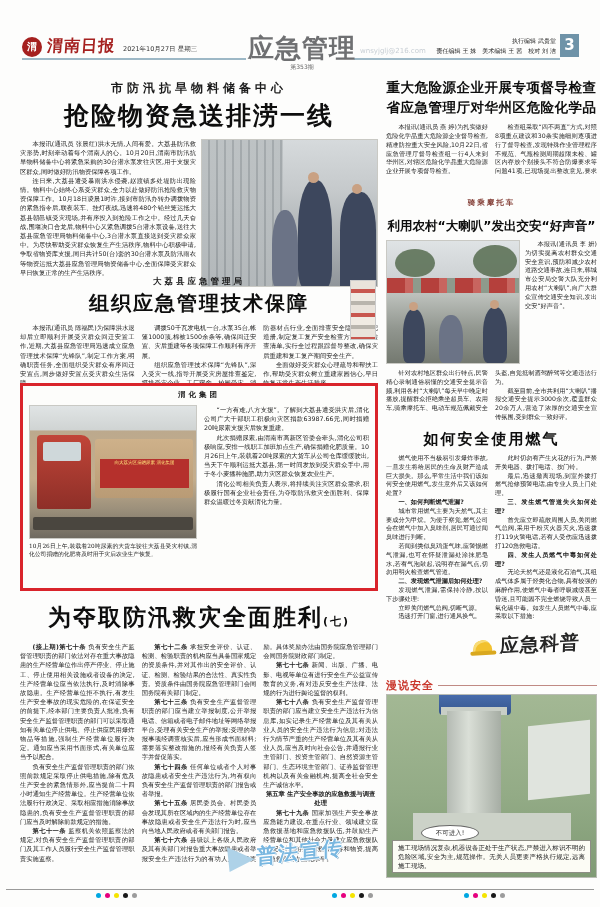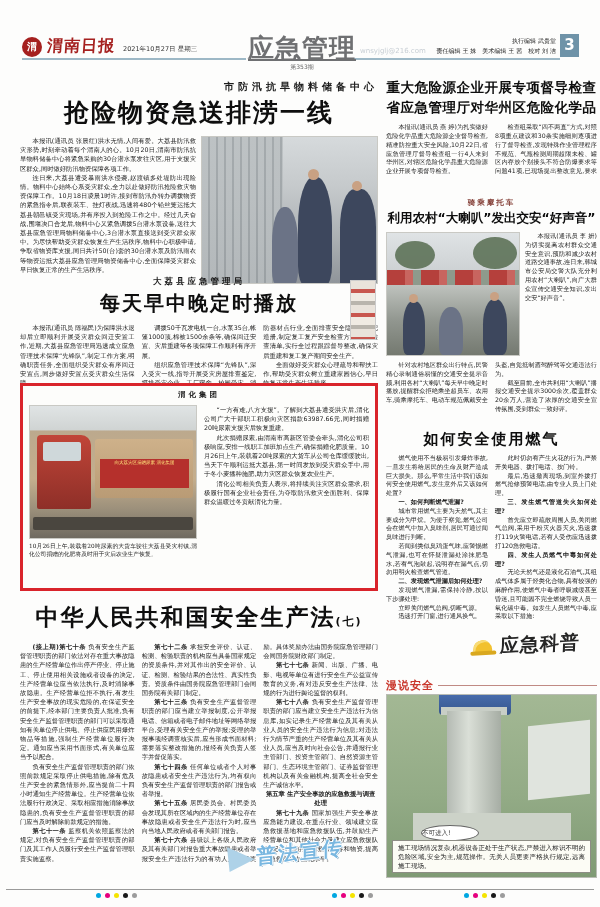--- a/index.html
+++ b/index.html
@@ -10,41 +10,41 @@
   
   .masthead{position:absolute;left:22px;top:36px;display:flex;align-items:center;gap:5px;}
   .emblem{display:inline-block;width:20px;height:20px;border-radius:50%;background:var(--masthead-red);
           color:#fff;font-size:10px;font-weight:bold;text-align:center;line-height:20px;}
   .paper-name{color:var(--masthead-red);font-size:16px;font-weight:900;letter-spacing:1px;transform:skewX(-4deg);}
   .mdate{font-size:6.5px;color:#333;margin-left:3px;margin-top:6px;}
   .rule{position:absolute;height:2px;background:var(--header-line);top:58px;}
   .rule-l{left:22px;width:224px;}
   .rule-r{left:354px;width:206px;}
   .section-title{position:absolute;left:246px;top:31px;width:112px;text-align:center;
-                 font-size:26px;font-weight:900;color:#6f7072;letter-spacing:1px;text-decoration:underline;}
+                 font-size:26px;font-weight:900;color:#6f7072;letter-spacing:1px;}
   .email{position:absolute;left:360px;top:47px;font-size:7px;color:#c7ced4;}
   .issue{position:absolute;left:246px;top:63px;width:112px;text-align:center;font-size:6px;color:#666;}
   .editors{position:absolute;right:44px;top:36px;text-align:right;font-size:6px;color:#222;line-height:10px;}
   .pageno{position:absolute;left:560px;top:34px;width:19px;height:23px;background:var(--page-num-bg);
           color:#fff;font-size:15px;font-weight:bold;text-align:center;line-height:23px;}
   
   .colL{position:absolute;left:20px;top:80px;width:358px;height:800px;}
   .colR{position:absolute;left:386px;top:78px;width:211px;height:812px;}
   .kicker{text-align:center;font-weight:bold;font-family:"DejaVu Serif","Liberation Serif",serif;}
   .headline{text-align:center;font-weight:900;color:#0e0e0e;}
   .body6{font-size:6.3px;line-height:9.2px;text-align:justify;overflow:hidden;color:#222;}
   .body6 p,.body5 p{margin:0;text-indent:2em;}
   .body5{font-size:6.2px;line-height:8.8px;text-align:justify;overflow:hidden;color:#222;}
   .cols3{column-count:3;column-gap:7px;}
   .cols2{column-count:2;column-gap:7px;}
   p.bold{font-weight:bold;}
   p.center{text-align:center;text-indent:0;}
   
   .a1{position:absolute;left:0;top:0;width:358px;}
-  .a1 .kicker{font-size:10px;letter-spacing:4px;text-align:right;}
+  .a1 .kicker{font-size:12px;letter-spacing:4px;}
   .a1 .headline{font-size:25px;letter-spacing:2px;margin-top:2px;}
   .a1row{display:flex;gap:5px;margin-top:7px;}
   .a1body{width:176px;height:148px;}
   .photo{position:relative;overflow:hidden;border:1px solid #c9c9c4;}
   .photo1{width:177px;height:148px;background:linear-gradient(180deg,#d6dadc 0%,#c5c9cb 35%,#aaafb2 70%,#90959a 100%);}
   .p1-scaffold{position:absolute;left:0;top:0;width:46%;height:100%;
      background:repeating-linear-gradient(90deg,#b9bec0 0 6px,#9ca2a5 6px 8px);opacity:.85;}
   .fig{position:absolute;background:#3d475d;border-radius:45% 45% 18% 18%;}
   .fig.gray{background:#6b7386;}
   .head-dot{position:absolute;background:#c9a183;border-radius:50%;}
@@ -85,21 +85,21 @@
   .pufa .flag{width:0;height:0;border-top:15px solid transparent;border-bottom:10px solid transparent;
      border-left:26px solid #aed2e8;}
   .pufa .txt{font-size:20px;font-weight:900;letter-spacing:2px;color:var(--badge-blue);
      text-shadow:-1px 0 #fff,1px 0 #fff,0 -1px #fff,0 1px #fff,1px 1px 0 #7aa6c4;transform:skewX(-6deg);}
   
   .r1{position:absolute;left:0;top:0;width:211px;}
   .r1 .headline{font-size:13.5px;line-height:1.45;letter-spacing:.5px;}
   .r1body{margin-top:6px;height:70px;}
   .r2{position:absolute;left:0;top:120px;width:211px;}
   .r2 .kicker{font-size:7.5px;letter-spacing:2px;color:#86423a;}
-  .r2 .headline{font-size:12.5px;margin-top:2px;}
+  .r2 .headline{font-size:12.5px;margin-top:10px;}
   .r2row{display:flex;gap:5px;margin-top:5px;}
   .photo3{width:134px;height:124px;
      background:linear-gradient(180deg,#dfe3e5 0%,#ced2d4 30%,#bbbfba 45%,#91968f 72%,#747970 100%);}
   .treeblob{position:absolute;background:#5d7258;border-radius:50%;opacity:.9;}
   .flagband{position:absolute;left:0;top:30%;width:100%;height:13%;
      background:repeating-linear-gradient(90deg,#b5403c 0 18px,#c8655f 18px 26px,#8e9a8c 26px 34px);}
   .r2side{width:72px;height:124px;}
   .r2body{margin-top:5px;height:70px;}
   .r3{position:absolute;left:0;top:352px;width:211px;}
   .r3 .headline{font-size:15px;letter-spacing:2px;margin-bottom:5px;}
@@ -119,21 +119,21 @@
   .cartoon{position:absolute;left:0;top:616px;width:211px;height:184px;overflow:hidden;border:1px solid #b9bcb4;
      background:linear-gradient(180deg,#a3b894 0%,#93ab86 55%,#7f9a74 100%);}
   .pipe{position:absolute;left:52px;top:-3px;width:72px;height:23px;border-radius:4px;
      background:linear-gradient(180deg,#4a6fb0,#35558c);}
   .tower{position:absolute;left:60px;top:16px;width:54px;height:118px;
      background:linear-gradient(90deg,#b4bab3,#dadfd7 40%,#a6ada4);}
   .towercap{position:absolute;left:54px;top:12px;width:66px;height:8px;background:#c8cec6;}
   .machR{position:absolute;right:6px;top:28px;width:62px;height:74px;background:#e0e4de;transform:skewY(-6deg);}
   .baseblk{position:absolute;left:26px;top:118px;width:158px;height:30px;background:#ccd2c8;}
   .bubble{position:absolute;left:34px;top:130px;width:58px;height:16px;background:#fff;border:1px solid #666;
-     border-radius:50%;font-size:6.5px;line-height:15px;text-align:left;color:#333;}
+     border-radius:50%;font-size:6.5px;line-height:15px;text-align:center;color:#333;}
   .cartoon-caption{position:absolute;left:5px;right:5px;bottom:4px;height:33px;background:#fcfcf5;
      border:1px solid #8d8d85;padding:3px 5px;font-size:6.5px;line-height:9.2px;color:#222;
      font-family:"DejaVu Serif","Liberation Serif",serif;text-align:justify;overflow:hidden;}
   
   .hairline{position:absolute;left:6px;right:6px;top:889px;height:1px;background:#9a9a9a;}
   .dots{position:absolute;top:893px;display:flex;gap:4px;}
   .dg1{left:96px;} .dg2{left:332px;} .dg3{left:464px;}
   .dot{width:5px;height:5px;border-radius:50%;display:inline-block;}
 </style>
 </head>
@@ -175,21 +175,21 @@
           <div class="head-dot" style="left:106px;top:32px;width:11px;height:11px;"></div>
           <div class="fig" style="left:138px;top:52px;width:36px;height:96px;border-radius:40% 40% 0 0;"></div>
           <div class="head-dot" style="left:150px;top:44px;width:10px;height:10px;"></div>
           <div class="fig gray" style="left:70px;top:70px;width:26px;height:78px;"></div>
         </div>
       </div>
     </div>
 
     <div class="a2">
       <div class="kicker">大荔县应急管理局</div>
-      <div class="headline">每天早中晚定时播放</div>
+      <div class="headline">组织应急管理技术保障</div>
       <div class="body6 cols3 a2body">
           <p>本报讯(通讯员 陈福民)为保障洪水退却后立即顺利开展受灾群众回迁安置工作,近期,大荔县应急管理局迅速成立应急管理技术保障“先锋队”,制定工作方案,明确职责任务,全面组织受灾群众有序回迁安置点,同步做好安置点受灾群众生活保障。</p>
           <p>调拨50千瓦发电机一台,水泵35台,帐篷1000顶,棉被1500余条等,确保回迁安置、灾后重建等各项保障工作顺利有序开展。</p>
           <p>组织应急管理技术保障“先锋队”,深入受灾一线,指导开展受灾房屋排查鉴定,摸排受灾企业、工厂宿舍、校园受灾、消防器材点行业,全面排查安全隐患并登记造册,制定复工复产安全检查方案,列出检查清单,实行全过程跟踪督导整改,确保灾后重建和复工复产期间安全生产。</p>
           <p>全面做好受灾群众心理疏导和帮扶工作,帮助受灾群众树立重建家园信心,早日恢复正常生产生活秩序。</p>
         </div>
       <div class="photo-sm"></div>
     </div>
 
     <div class="a3">
@@ -208,21 +208,21 @@
         <div class="body6 a3body">
             <p>“一方有难,八方支援”。了解到大荔县遭受洪灾后,渭化公司广大干部职工积极向灾区捐款63987.66元,同时捐赠20吨尿素支援灾后恢复重建。</p>
             <p>此次捐赠尿素,由渭南市高新区管委会牵头,渭化公司积极响应,安排一线职工加班加点生产,确保捐赠化肥质量。10月26日上午,装载着20吨尿素的大货车从公司仓库缓缓驶出,当天下午顺利运抵大荔县,第一时间发放到受灾群众手中,用于冬小麦播种施肥,助力灾区群众恢复农业生产。</p>
             <p>渭化公司相关负责人表示,将持续关注灾区群众需求,积极履行国有企业社会责任,为夺取防汛救灾全面胜利、保障群众温暖过冬贡献渭化力量。</p>
           </div>
       </div>
     </div>
 
     <div class="a4">
       <div class="headline">
-        <span class="t">中华人民共和国安全生产法</span><span class="suf">(七)</span>
+        <span class="t">为夺取防汛救灾全面胜利</span><span class="suf">(七)</span>
       </div>
       <div class="body6 cols3 a4body">
           <p><b>(接上期)第七十条</b> 负有安全生产监督管理职责的部门依法对存在重大事故隐患的生产经营单位作出停产停业、停止施工、停止使用相关设施或者设备的决定,生产经营单位应当依法执行,及时消除事故隐患。生产经营单位拒不执行,有发生生产安全事故的现实危险的,在保证安全的前提下,经本部门主要负责人批准,负有安全生产监督管理职责的部门可以采取通知有关单位停止供电、停止供应民用爆炸物品等措施,强制生产经营单位履行决定。通知应当采用书面形式,有关单位应当予以配合。</p>
           <p>负有安全生产监督管理职责的部门依照前款规定采取停止供电措施,除有危及生产安全的紧急情形外,应当提前二十四小时通知生产经营单位。生产经营单位依法履行行政决定、采取相应措施消除事故隐患的,负有安全生产监督管理职责的部门应当及时解除前款规定的措施。</p>
           <p><b>第七十一条</b> 监察机关依照监察法的规定,对负有安全生产监督管理职责的部门及其工作人员履行安全生产监督管理职责实施监察。</p>
           <p><b>第七十二条</b> 承担安全评价、认证、检测、检验职责的机构应当具备国家规定的资质条件,并对其作出的安全评价、认证、检测、检验结果的合法性、真实性负责。资质条件由国务院应急管理部门会同国务院有关部门制定。</p>
           <p><b>第七十三条</b> 负有安全生产监督管理职责的部门应当建立举报制度,公开举报电话、信箱或者电子邮件地址等网络举报平台,受理有关安全生产的举报;受理的举报事项经调查核实后,应当形成书面材料;需要落实整改措施的,报经有关负责人签字并督促落实。</p>
           <p><b>第七十四条</b> 任何单位或者个人对事故隐患或者安全生产违法行为,均有权向负有安全生产监督管理职责的部门报告或者举报。</p>
           <p><b>第七十五条</b> 居民委员会、村民委员会发现其所在区域内的生产经营单位存在事故隐患或者安全生产违法行为时,应当向当地人民政府或者有关部门报告。</p>
           <p><b>第七十六条</b> 县级以上各级人民政府及其有关部门对报告重大事故隐患或者举报安全生产违法行为的有功人员,给予奖励。具体奖励办法由国务院应急管理部门会同国务院财政部门制定。</p>

